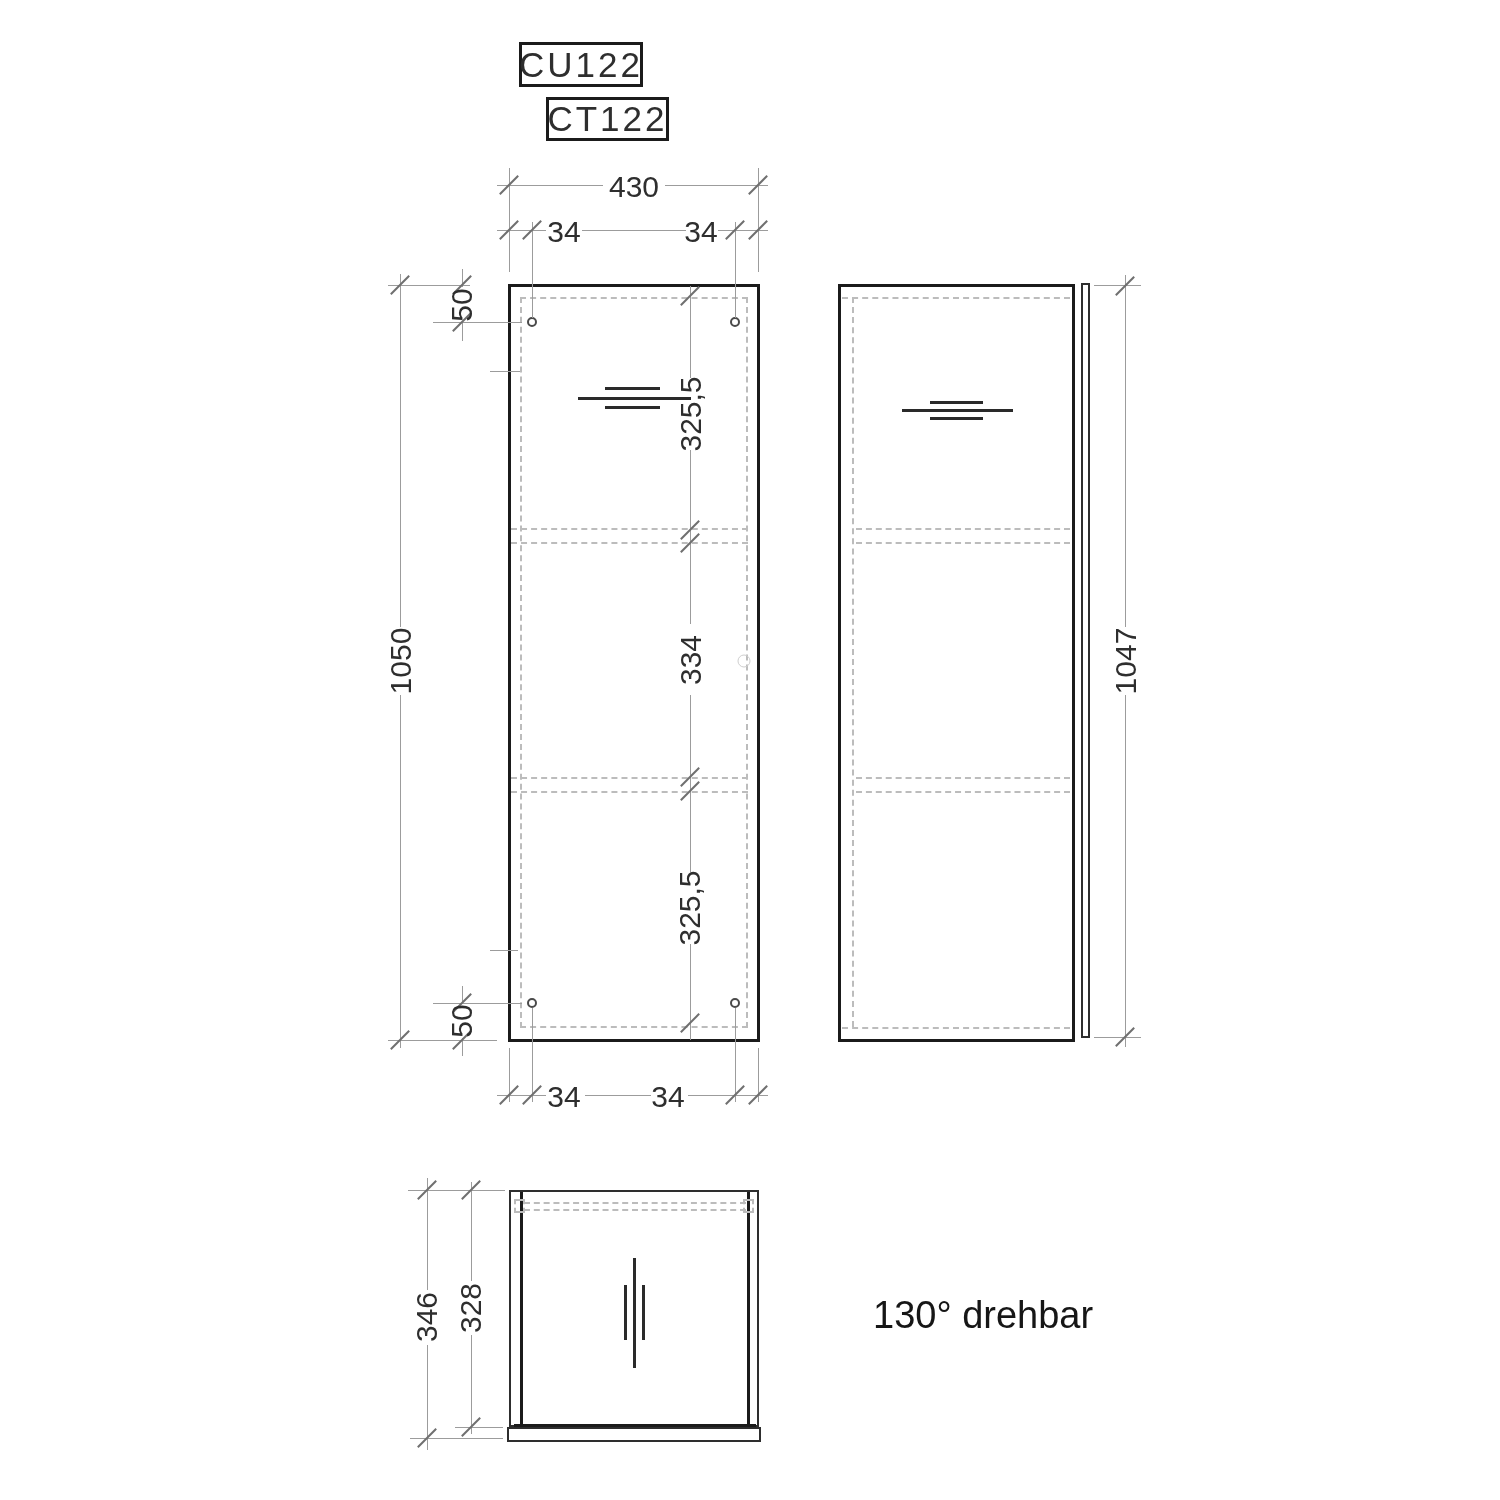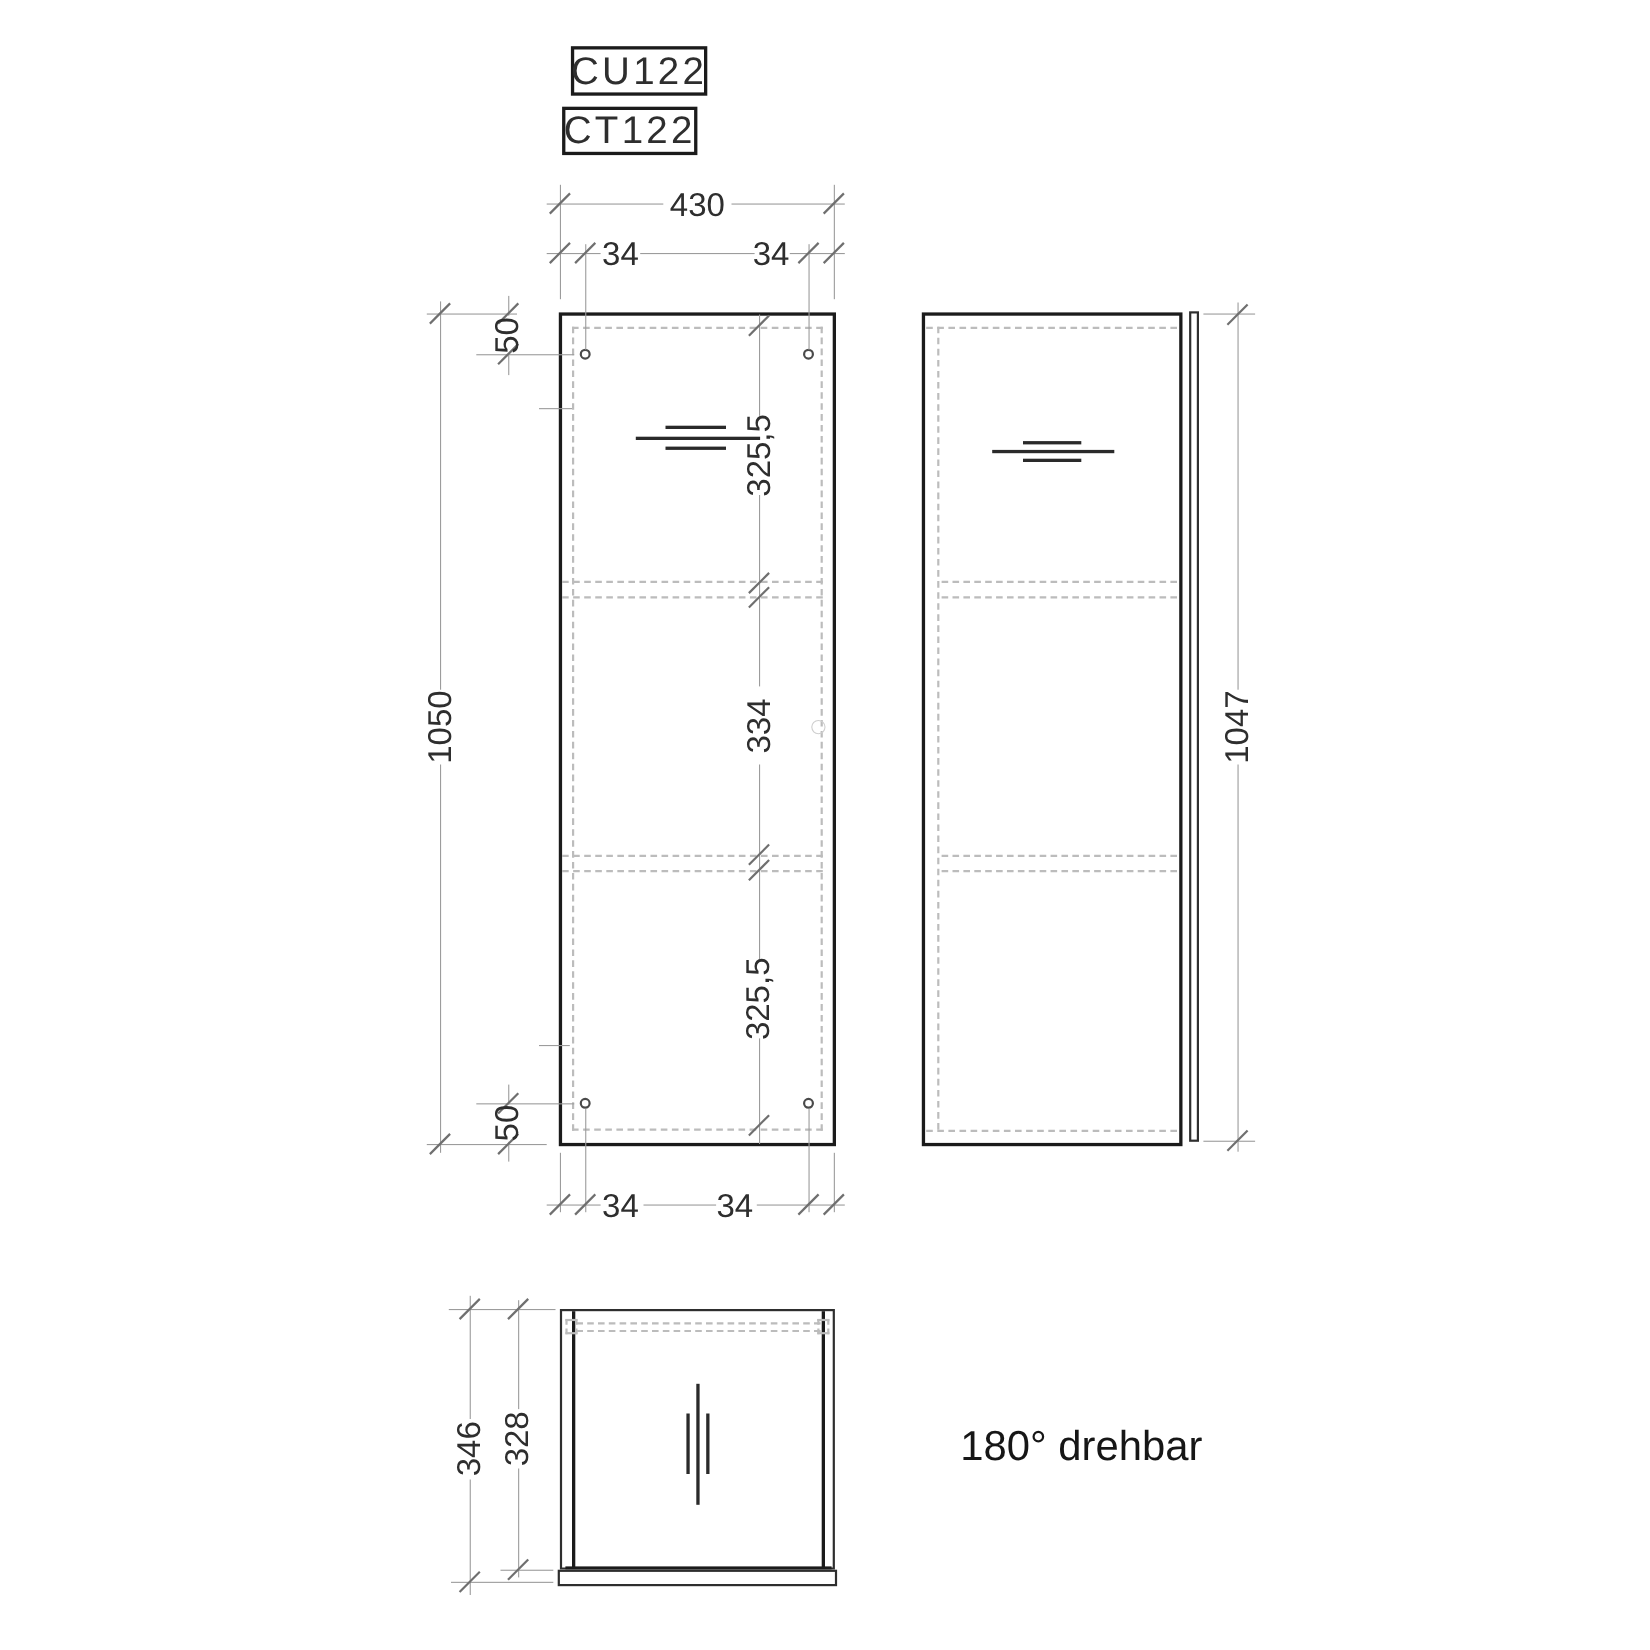--- a/index.html
+++ b/index.html
@@ -39,21 +39,21 @@
   .note{position:absolute;font-size:38px;color:#161616;white-space:nowrap}
 </style>
 </head>
 <body>
 
 <div class="canvas">
 
   <div class="tbox" style="left:519px;top:42px;width:124px;height:45px">
     <span>CU122</span>
   </div>
-  <div class="tbox" style="left:511px;top:97px;width:123px;height:44px">
+  <div class="tbox" style="left:546px;top:97px;width:123px;height:44px">
     <span>CT122</span>
   </div>
 
   <div>
     <div class="rectb" style="left:508px;top:284px;width:252px;height:758px"></div>
     <div class="rectd" style="left:520px;top:297px;width:228px;height:731px"></div>
 
     <div class="dh" style="left:511px;top:528px;width:237px"></div>
     <div class="dh" style="left:511px;top:542px;width:237px"></div>
     <div class="dh" style="left:511px;top:777px;width:237px"></div>
@@ -206,15 +206,15 @@
     <div class="tk" style="left:427px;top:1438px"></div>
     <div class="lblv" style="left:427px;top:1317px">346</div>
 
     <div class="mv" style="left:471px;top:1182px;height:99px"></div>
     <div class="mv" style="left:471px;top:1335px;height:99px"></div>
     <div class="tk" style="left:471px;top:1190px"></div>
     <div class="tk" style="left:471px;top:1427px"></div>
     <div class="lblv" style="left:471px;top:1308px">328</div>
   </div>
 
-  <div class="note" style="left:873px;top:1294px">180° drehbar</div>
+  <div class="note" style="left:873px;top:1294px">130° drehbar</div>
 
 </div>
 
 </body></html>

